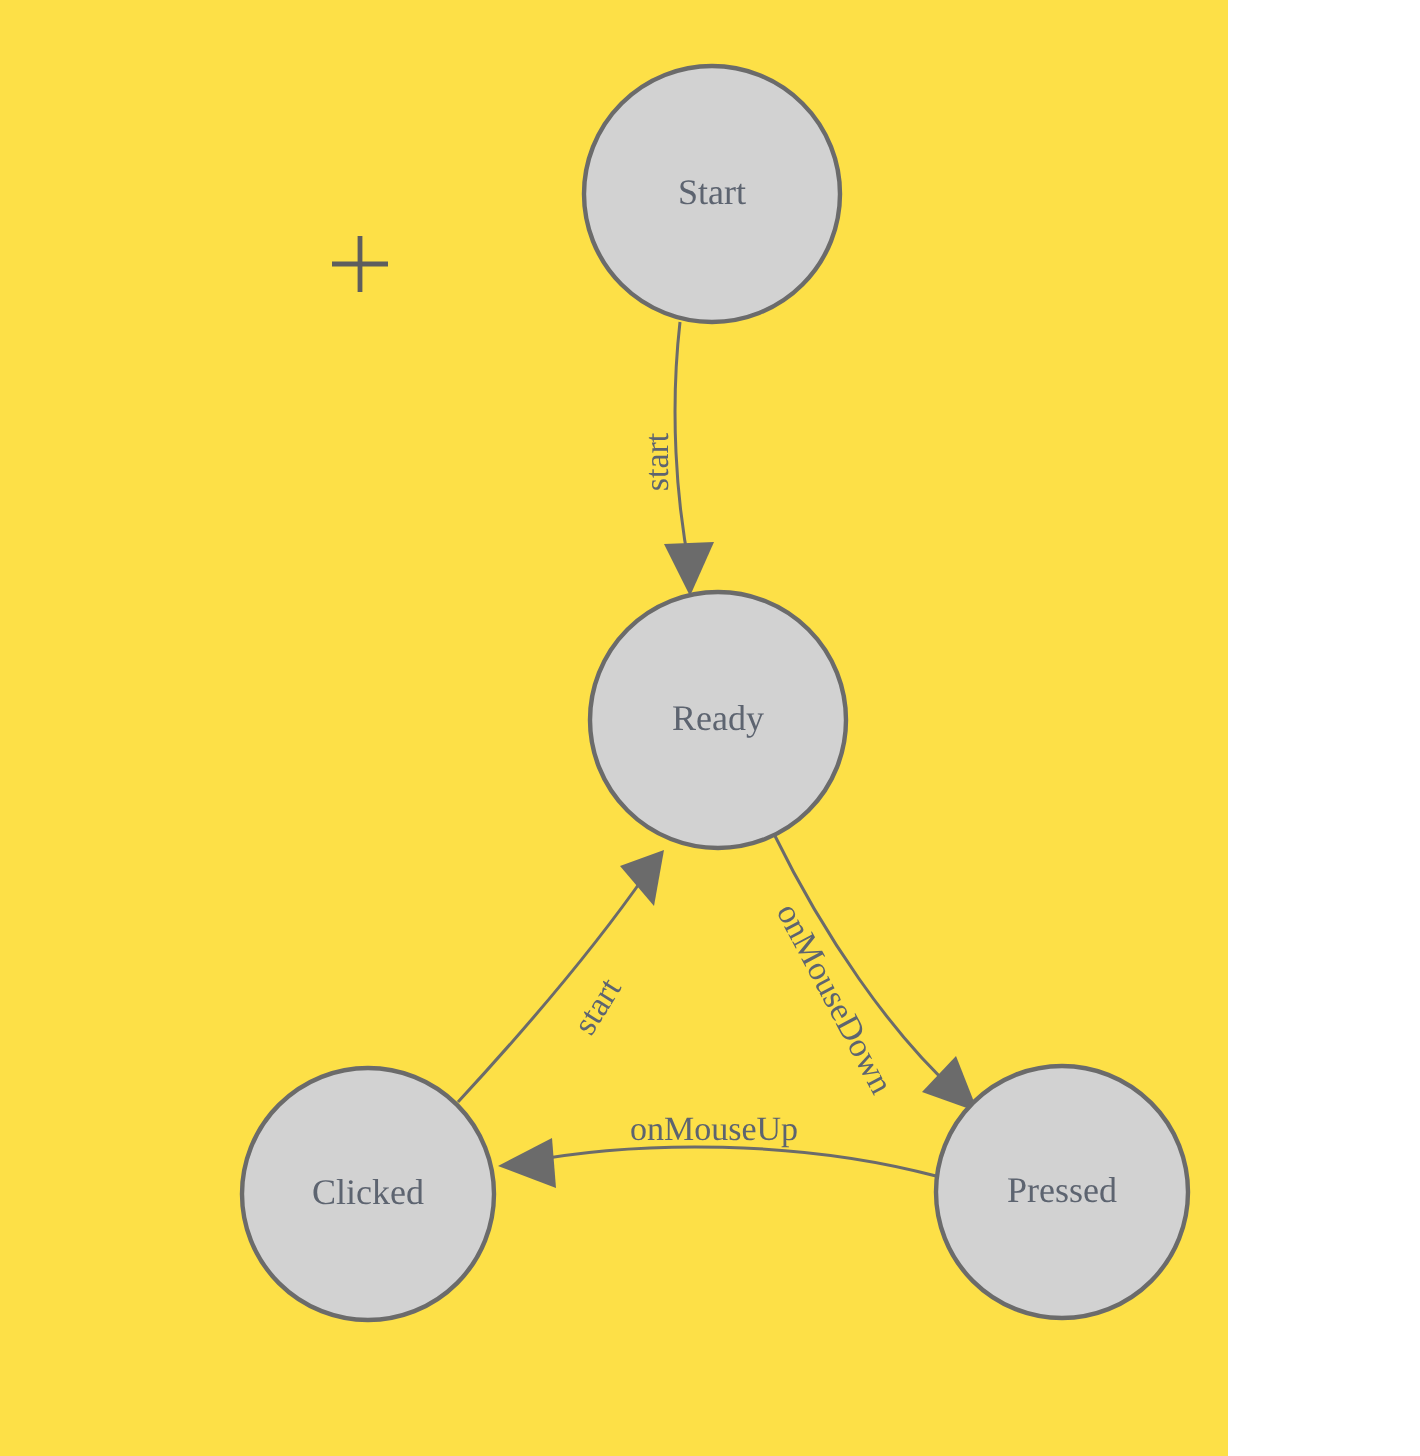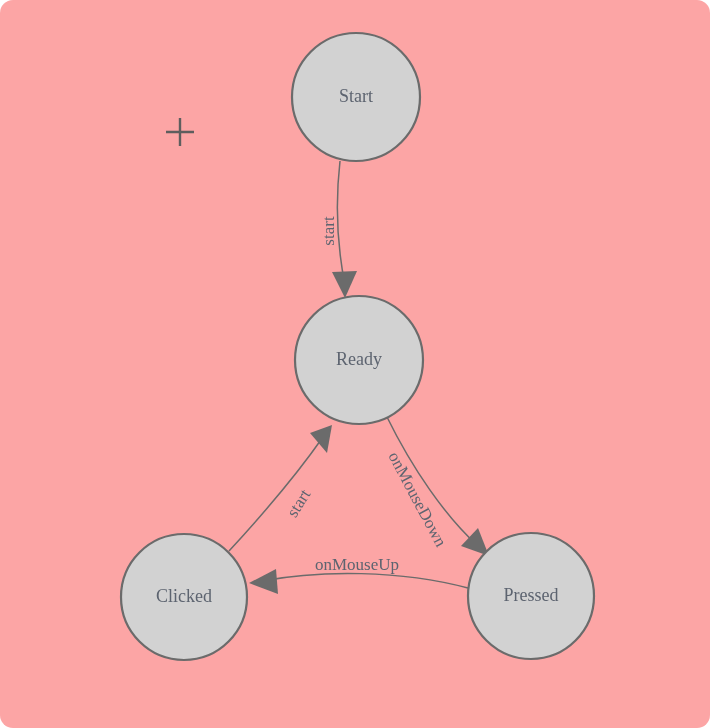--- a/index.html
+++ b/index.html
@@ -6,25 +6,24 @@
   html, body {
     margin: 0;
     padding: 0;
     background: #ffffff;
   }
   body {
     font-family: "Liberation Serif", "DejaVu Serif", serif;
   }
   #canvas {
     position: relative;
-    width: 710px;
+    width: 614px;
     height: 728px;
-    background: #fca5a5;
+    background: #fde047;
     overflow: hidden;
-    border-radius: 13px;
   }
   #diagram-svg {
     position: absolute;
     top: 0;
     left: 0;
     width: 710px;
     height: 728px;
     display: block;
   }
   .node-circle {

